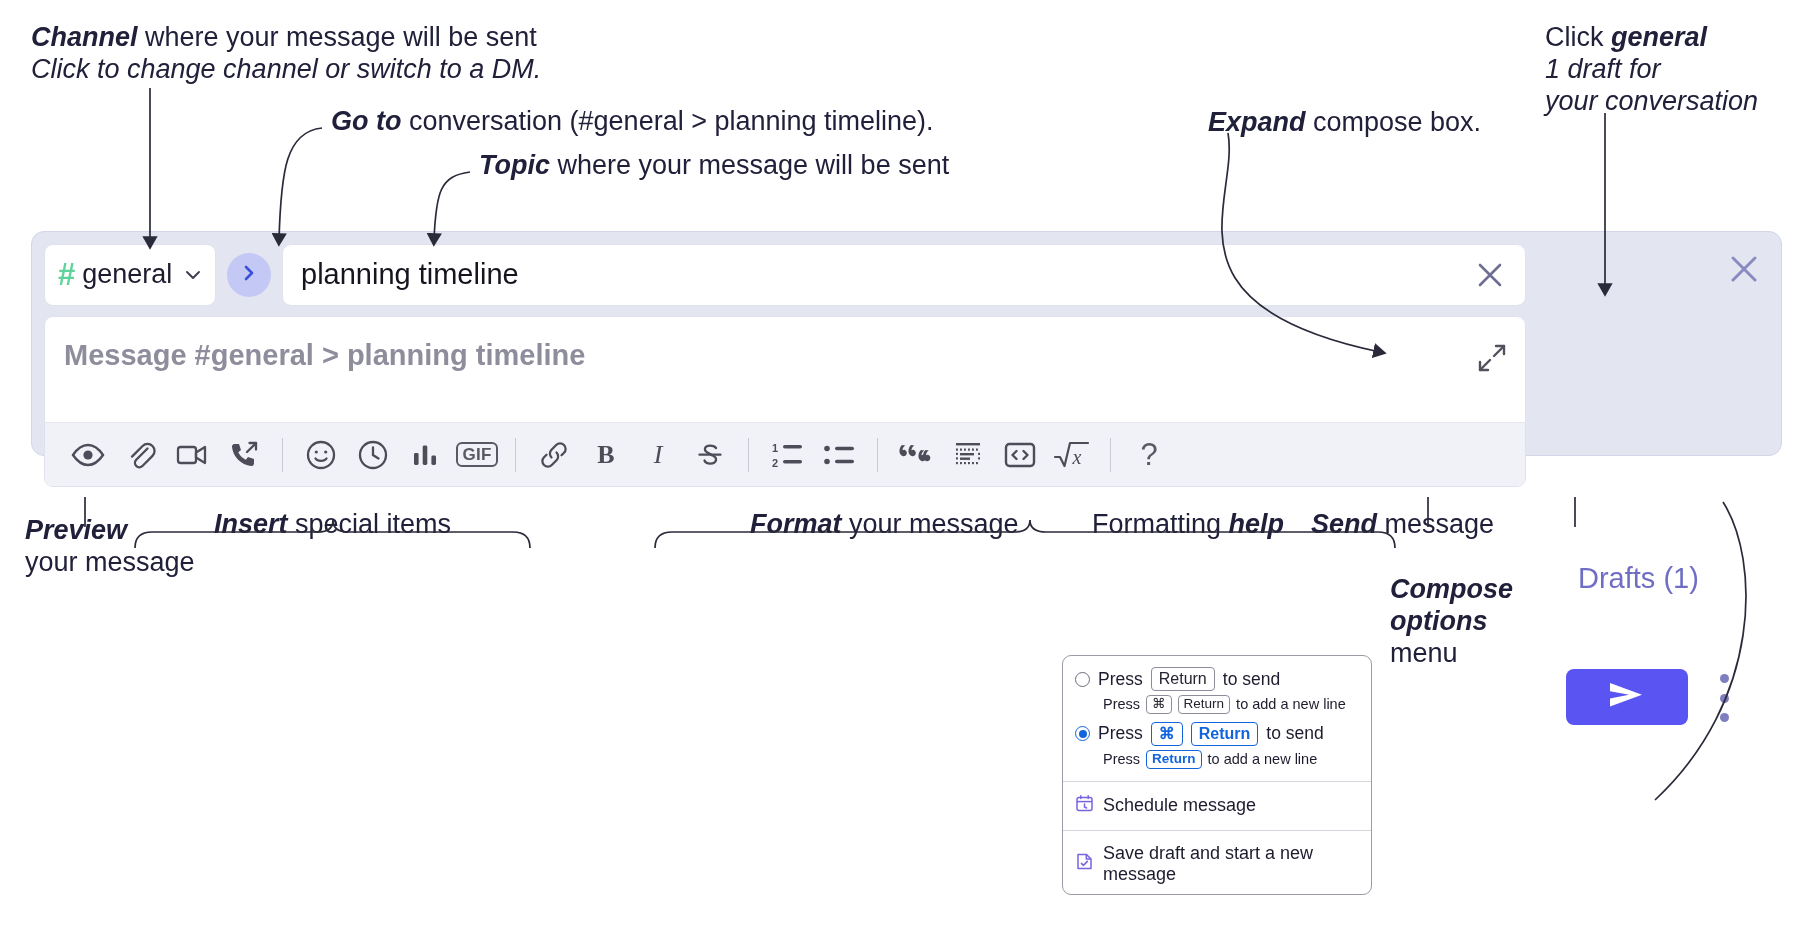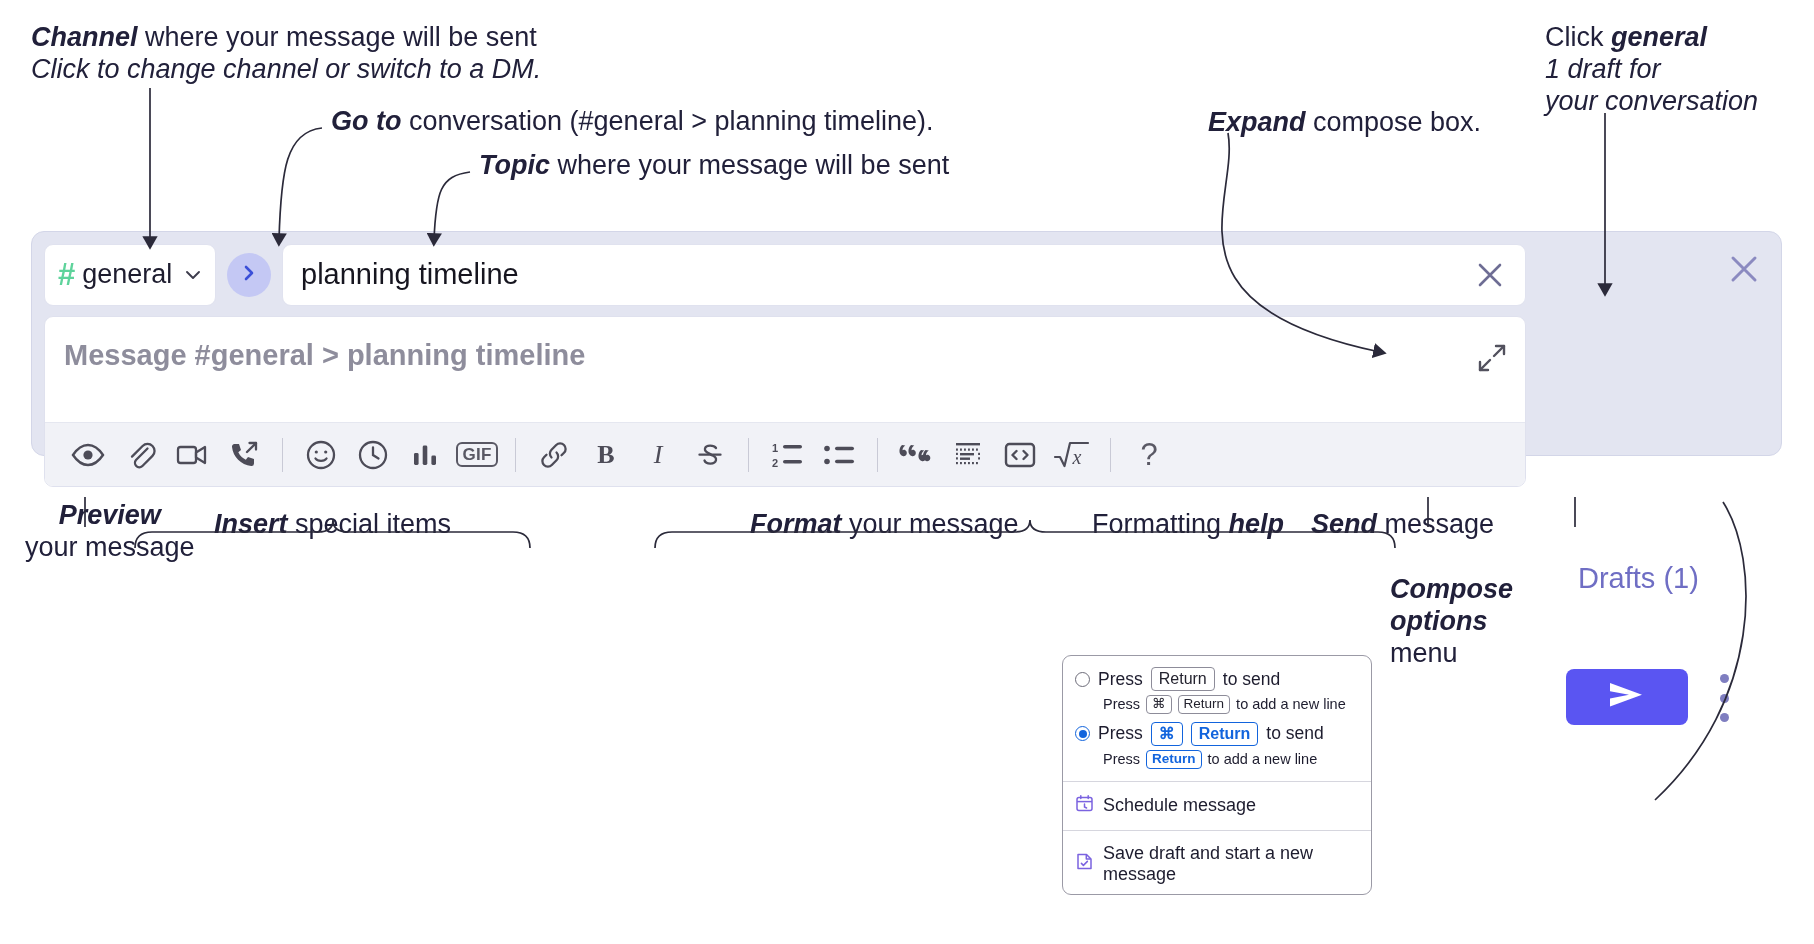--- a/index.html
+++ b/index.html
@@ -359,21 +359,21 @@
   </div>
 
   <div id="kebab">
     <span></span>
     <span></span>
     <span></span>
   </div>
 
 </div>
 
-<div class="ann" style="left:25px;top:500px;text-align:center;">
+<div class="ann" style="left:25px;top:515px;">
   <div><b>Preview</b></div>
   <div><span>your message</span></div>
 </div>
 
 <div class="ann" style="left:214px;top:509px;">
   <b>Insert</b><span> special items</span>
 </div>
 
 <div class="ann" style="left:750px;top:509px;">
   <b>Format</b><span> your message</span>

